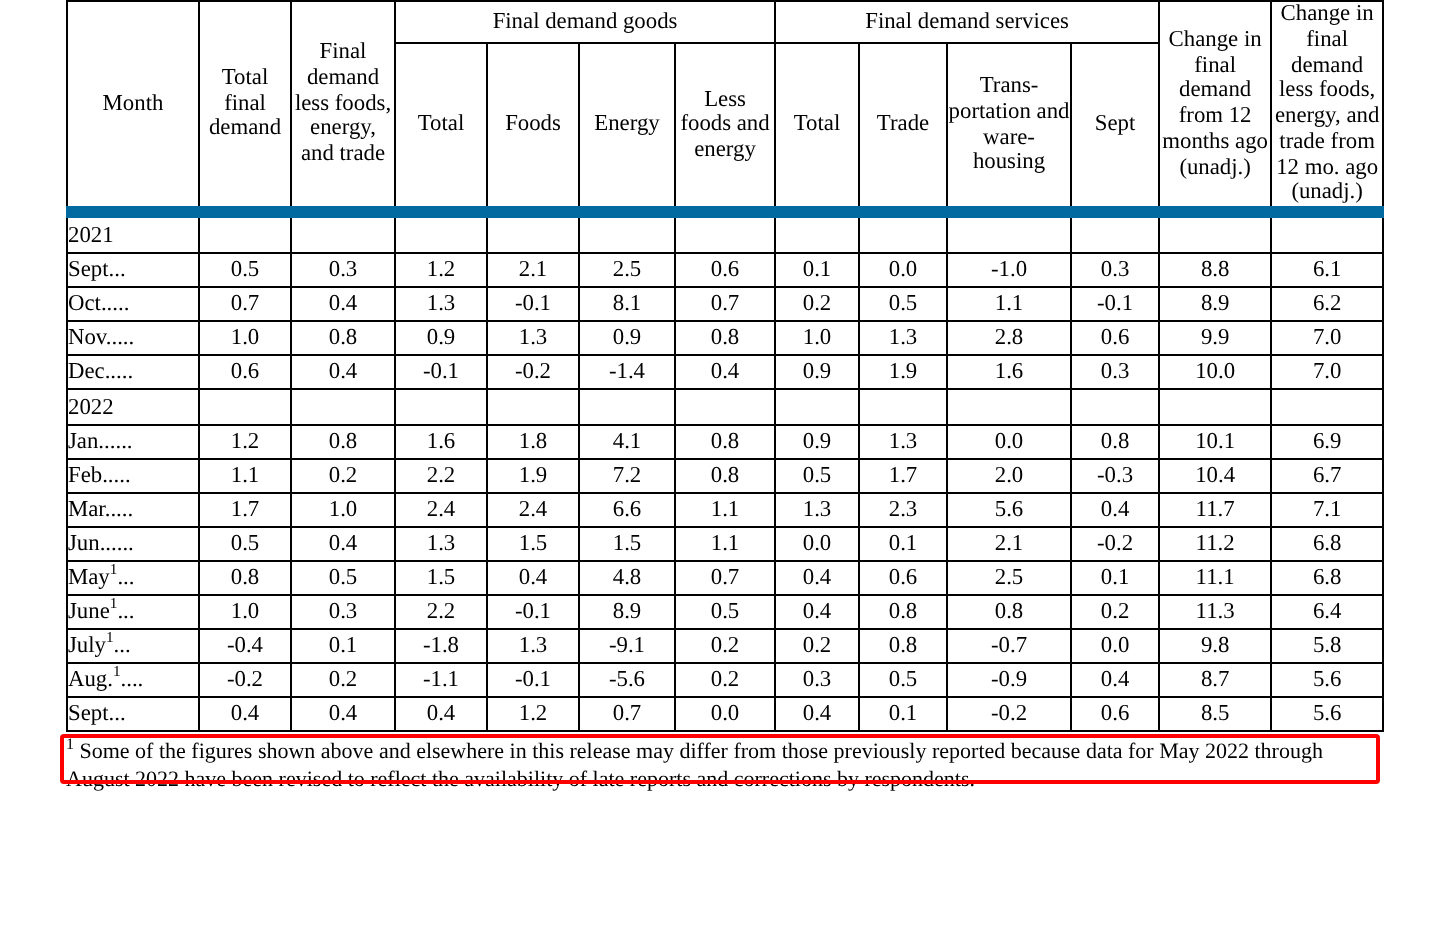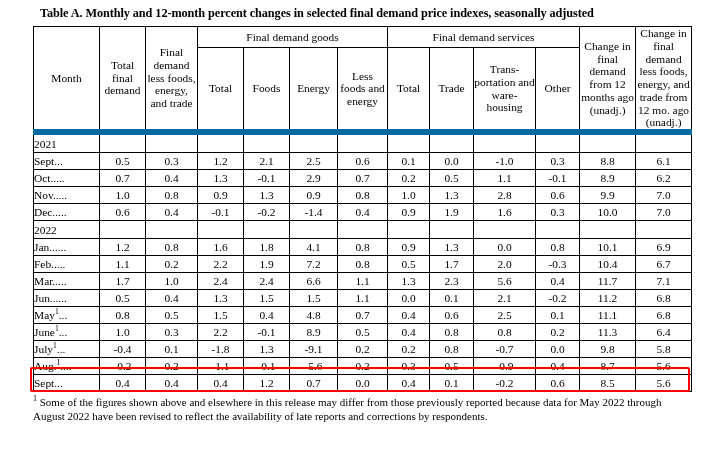--- a/index.html
+++ b/index.html
@@ -114,21 +114,20 @@
   .col-transp { width: 62px; }
   .col-other { width: 44px; }
   .col-ch12 { width: 56px; }
   .col-ch12b { width: 56px; }
 </style>
 </head>
 <body>
 
 <div class="page">
 
-  <div class="table-title">Table A. Monthly and 12-month percent changes in selected final demand price indexes, seasonally adjusted</div>
 
   <table class="dt">
     <colgroup>
       <col class="col-month">
       <col class="col-tot">
       <col class="col-d">
       <col class="col-tot">
       <col class="col-foods">
       <col class="col-energy">
       <col class="col-lfe">
@@ -150,21 +149,21 @@
         <th class="hdr" rowspan="2">Change in final demand less foods, energy, and trade from 12 mo. ago (unadj.)</th>
       </tr>
       <tr>
         <th class="hdr hdr-sm">Total</th>
         <th class="hdr hdr-sm">Foods</th>
         <th class="hdr hdr-sm">Energy</th>
         <th class="hdr hdr-sm">Less foods and energy</th>
         <th class="hdr hdr-sm">Total</th>
         <th class="hdr hdr-sm">Trade</th>
         <th class="hdr hdr-sm">Trans- portation and ware- housing</th>
-        <th class="hdr hdr-sm">Other</th>
+        <th class="hdr hdr-sm">Sept</th>
       </tr>
     </thead>
     <tbody id="tbody">
         <tr class="first-body">
           <td class="yr">2021</td>
           <td class="num">&nbsp;</td>
           <td class="num">&nbsp;</td>
           <td class="num">&nbsp;</td>
           <td class="num">&nbsp;</td>
           <td class="num">&nbsp;</td>
@@ -190,21 +189,21 @@
           <td class="num">0.3</td>
           <td class="num">8.8</td>
           <td class="num">6.1</td>
         </tr>
         <tr>
           <td class="mon">Oct.....</td>
           <td class="num">0.7</td>
           <td class="num">0.4</td>
           <td class="num">1.3</td>
           <td class="num">-0.1</td>
-          <td class="num">2.9</td>
+          <td class="num">8.1</td>
           <td class="num">0.7</td>
           <td class="num">0.2</td>
           <td class="num">0.5</td>
           <td class="num">1.1</td>
           <td class="num">-0.1</td>
           <td class="num">8.9</td>
           <td class="num">6.2</td>
         </tr>
         <tr>
           <td class="mon">Nov.....</td>

